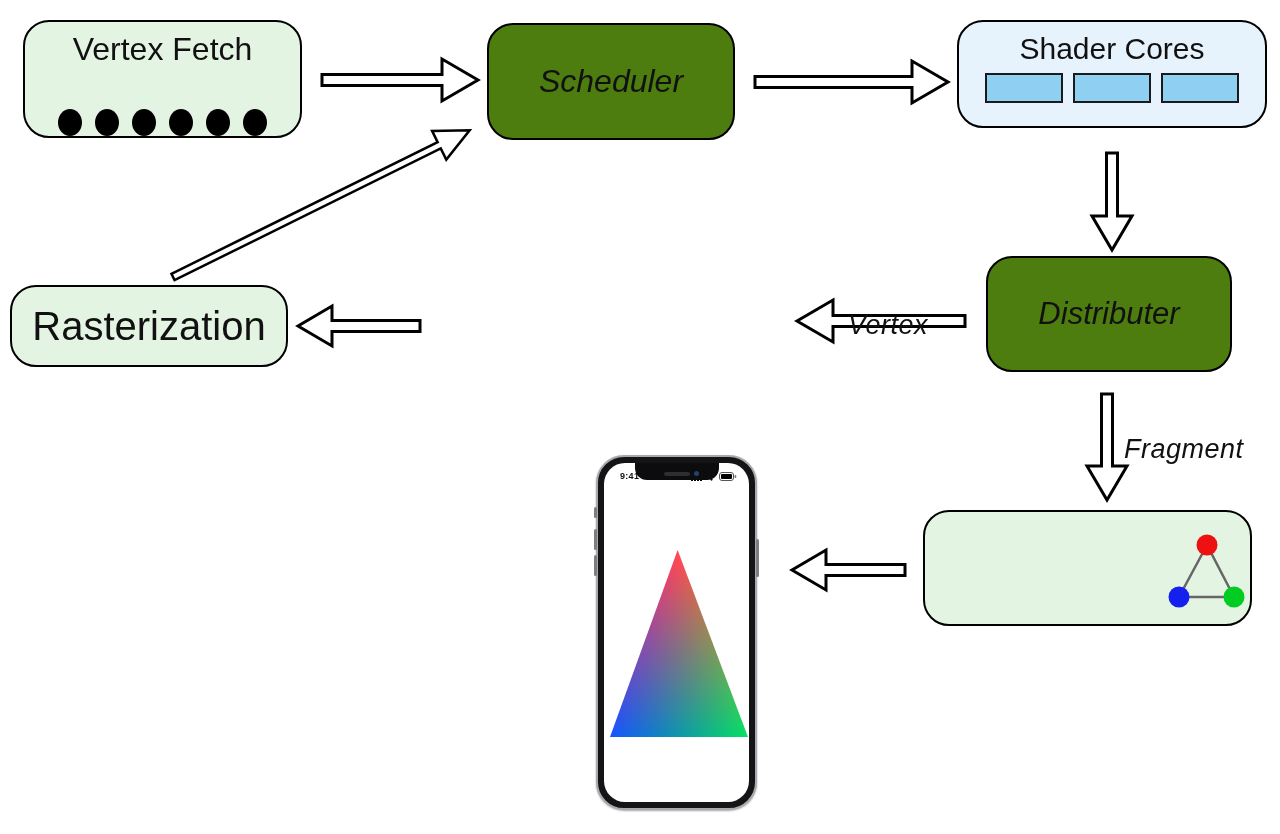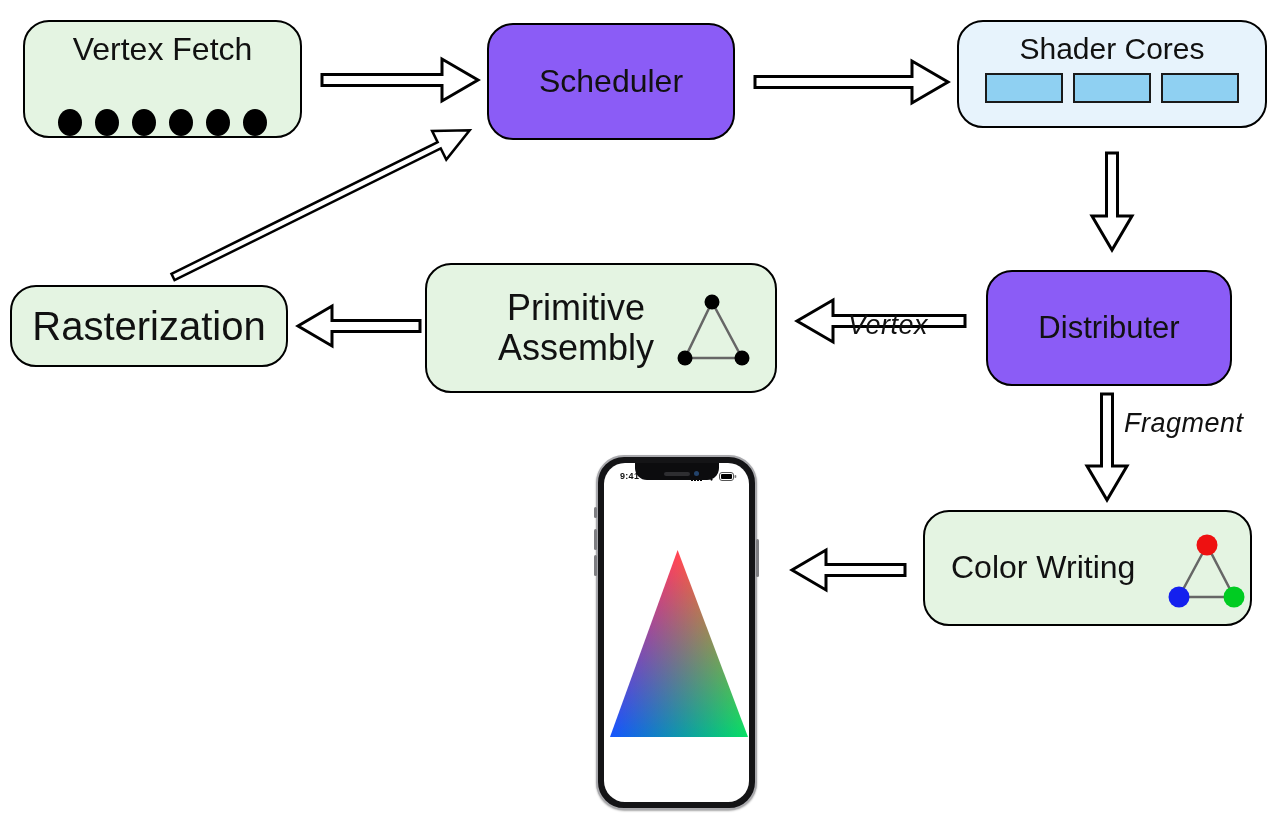--- a/index.html
+++ b/index.html
@@ -5,60 +5,60 @@
   html,body{margin:0;padding:0;background:#fff;}
   .canvas{
     position:relative;width:1280px;height:834px;background:#ffffff;overflow:hidden;
     font-family:"Liberation Sans",sans-serif;color:#111;
   }
   .node{
     position:absolute;border:2px solid #000;border-radius:26px;
     box-sizing:border-box;display:flex;align-items:center;justify-content:center;
   }
   .green{background:#e4f4e2;}
-  .pink{background:#8b5cf6;}
+  .pink{background:#4d7c0f;font-style:italic;}
   .blue{background:#e7f3fc;}
   .node-label{font-size:31px;line-height:1.12;text-align:center;}
 
   
   .vf{left:23px;top:20px;width:279px;height:118px;flex-direction:column;justify-content:space-between;padding-top:10px;}
   .vf .node-label{font-size:32px;}
   .dots{display:flex;gap:13px;margin-top:10px;}
   .dot{width:24px;height:27px;border-radius:50%;background:#000;}
 
   
   .sch{left:487px;top:23px;width:248px;height:117px;}
   .sch .node-label{font-size:32px;}
 
   
   .sc{left:957px;top:20px;width:310px;height:108px;flex-direction:column;justify-content:flex-start;padding-top:10px;}
   .sc .node-label{font-size:30px;}
   .cores{display:flex;gap:10px;margin-top:7px;}
   .core{width:78px;height:30px;background:#8fd0f2;border:2px solid #1a1a1a;box-sizing:border-box;}
 
   
-  .dist{left:986px;top:270px;width:246px;height:116px;}
+  .dist{left:986px;top:256px;width:246px;height:116px;}
 
   
   .pa{left:425px;top:263px;width:352px;height:130px;justify-content:flex-start;}
   .pa .node-label{font-size:36px;width:230px;margin-left:34px;}
   .pa-tri{position:absolute;left:247px;top:27px;}
 
   
   .rast{left:10px;top:285px;width:278px;height:82px;}
   .rast .node-label{font-size:40px;}
 
   
   .cw{left:923px;top:510px;width:329px;height:116px;justify-content:flex-start;}
   .cw .node-label{font-size:32px;margin-left:26px;}
   .cw-tri{position:absolute;left:233px;top:14px;}
 
   .edge-label{position:absolute;font-size:27px;font-style:italic;letter-spacing:.5px;}
   .lbl-vertex{left:848px;top:266px;margin-top:44px;}
-  .lbl-fragment{left:1124px;top:408px;}
+  .lbl-fragment{left:1124px;top:434px;}
 
   .arrows{position:absolute;left:0;top:0;pointer-events:none;}
   .arrow{fill:#ffffff;stroke:#000;stroke-width:3;}
   .arrow.thin{stroke-width:2.5;}
 
   
   .phone{position:absolute;left:596px;top:455px;width:161px;height:355px;
     background:#141416;border:2px solid #a9a9ad;border-radius:28px;box-sizing:border-box;
     box-shadow:0 1px 2px rgba(0,0,0,.35);}
   .phone-btn{position:absolute;background:#7e7e82;border-radius:2px;}
@@ -132,36 +132,26 @@
       <span class="core"></span>
       <span class="core"></span>
       <span class="core"></span>
     </div>
   </div>
 
   <div class="node pink dist">
     <div class="node-label">Distributer</div>
   </div>
 
-  <div class="node green pa">
-    <div class="node-label">Primitive Assembly</div>
-    <svg class="pa-tri" width="80" height="76">
-      <path d="M38,10 L11,66 L68,66 Z" fill="none" stroke="#666" stroke-width="2.5"></path>
-      <circle cx="38" cy="10" r="7.5" fill="#000"></circle>
-      <circle cx="11" cy="66" r="7.5" fill="#000"></circle>
-      <circle cx="68" cy="66" r="7.5" fill="#000"></circle>
-    </svg>
-  </div>
 
   <div class="node green rast">
     <div class="node-label">Rasterization</div>
   </div>
 
   <div class="node green cw">
-    <div class="node-label">Color Writing</div>
     <svg class="cw-tri" width="90" height="86">
       <path d="M49,19 L21,71 L76,71 Z" fill="none" stroke="#666" stroke-width="2.5"></path>
       <circle cx="49" cy="19" r="10.5" fill="#ee1111"></circle>
       <circle cx="21" cy="71" r="10.5" fill="#1420ee"></circle>
       <circle cx="76" cy="71" r="10.5" fill="#00cc22"></circle>
     </svg>
   </div>
 
   <div class="edge-label lbl-vertex">Vertex</div>
   <div class="edge-label lbl-fragment">Fragment</div>

